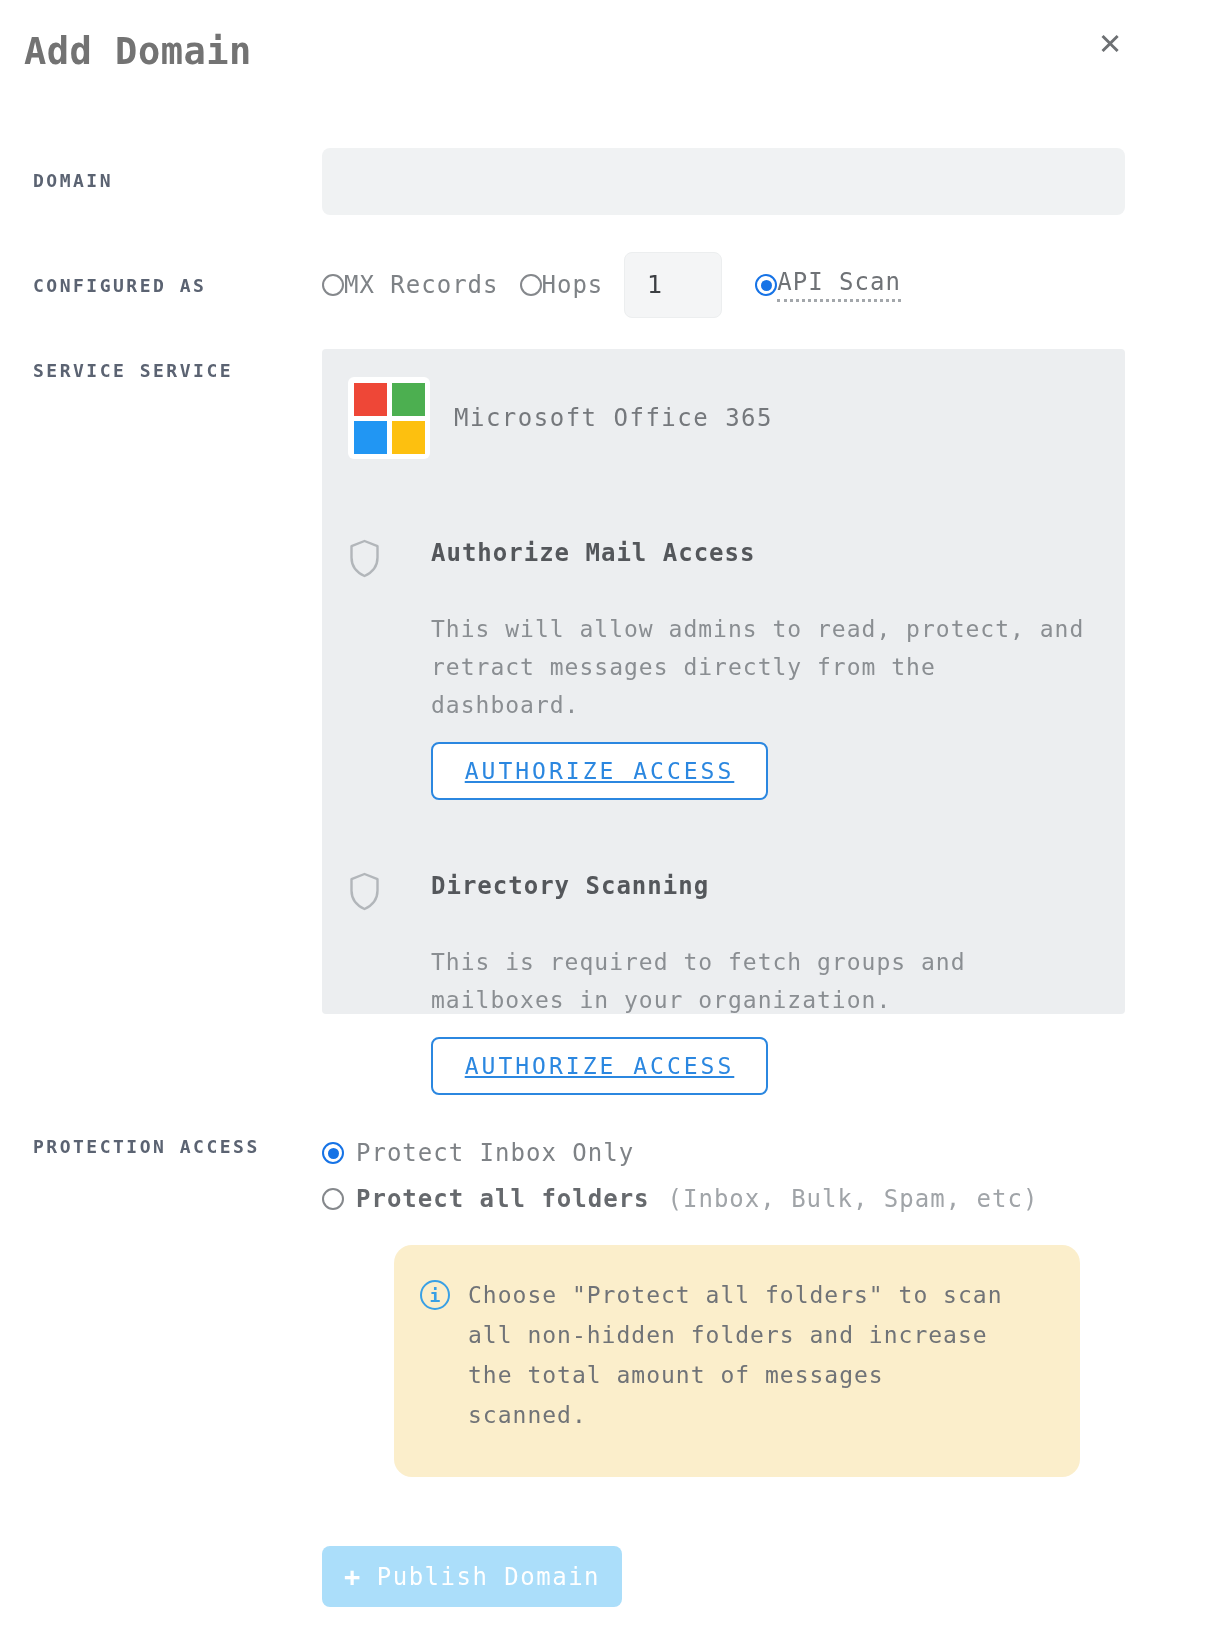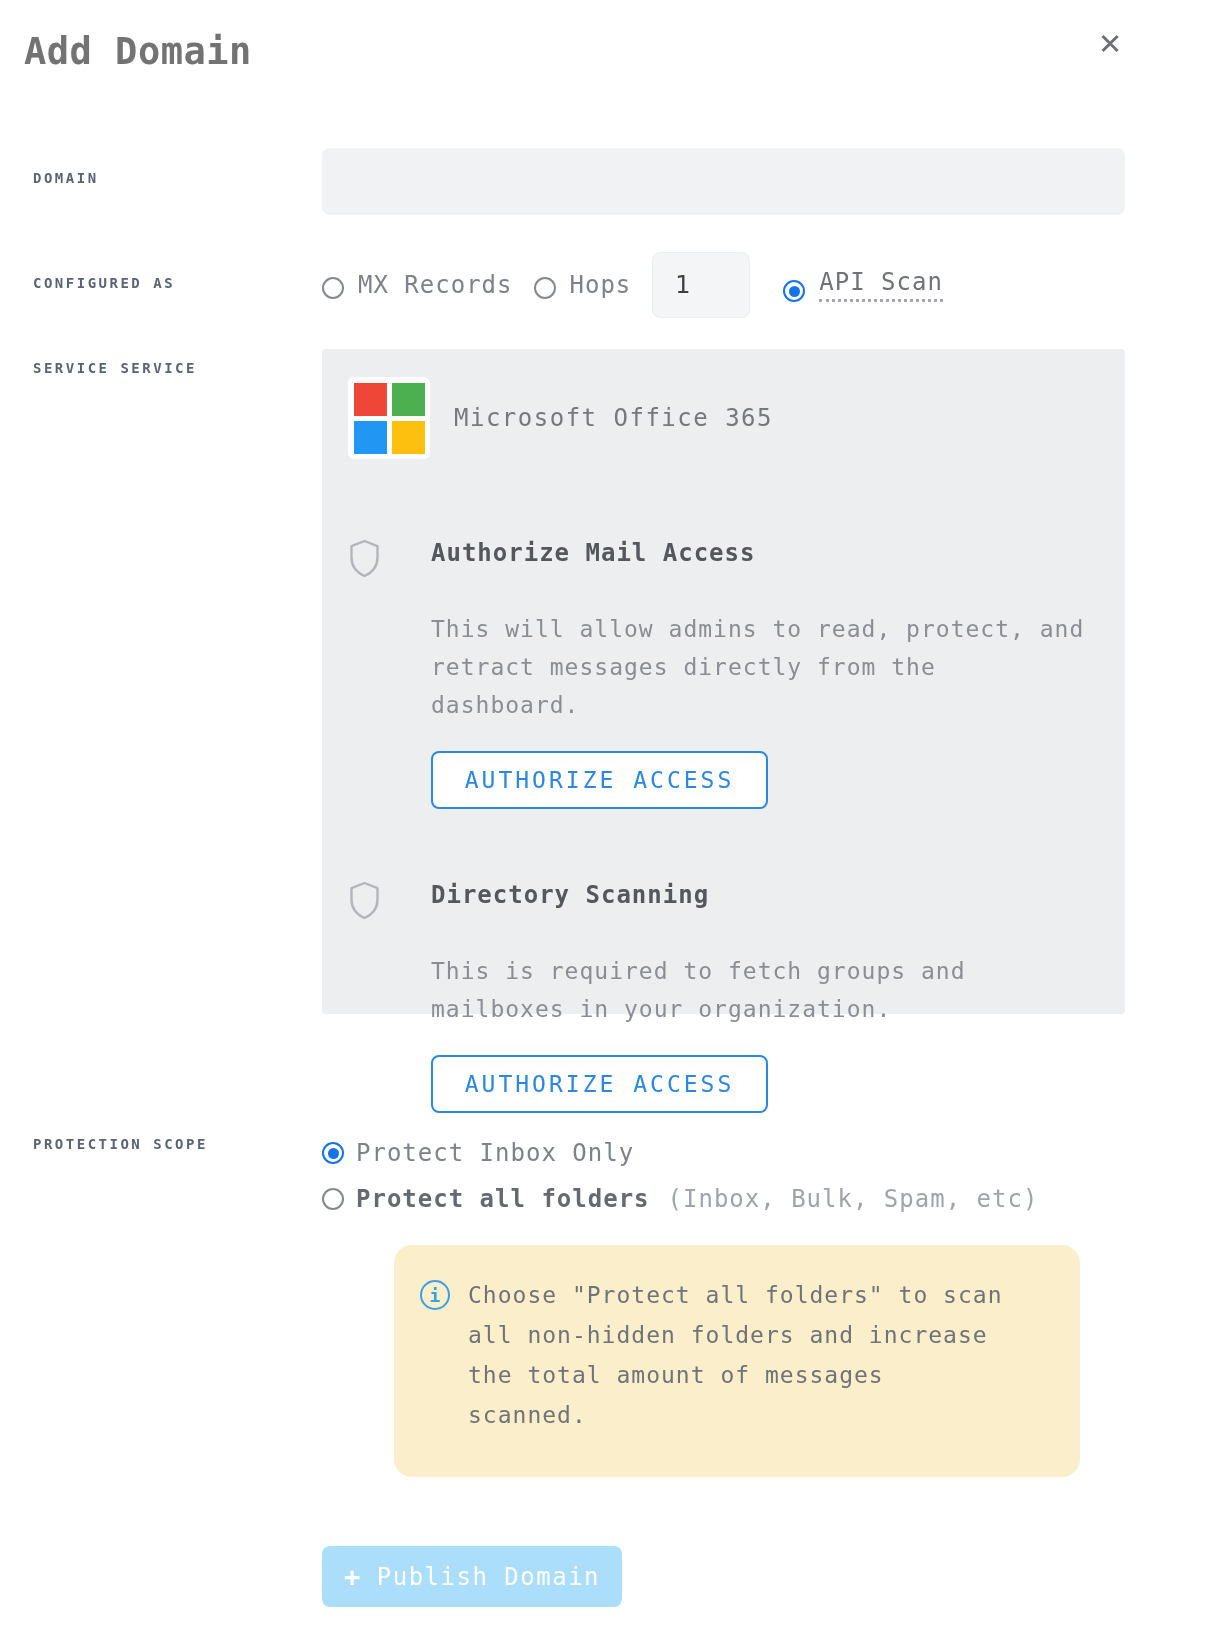--- a/index.html
+++ b/index.html
@@ -5,47 +5,47 @@
   * { margin:0; padding:0; box-sizing:border-box; }
   html,body { width:1214px; height:1636px; background:#ffffff; }
   body { font-family:"DejaVu Sans Mono","Liberation Mono",monospace; overflow:hidden; position:relative; }
 
   .dialog { position:absolute; inset:0; background:#fff; }
 
   .dlg-title { position:absolute; left:24px; top:30px; font-size:37px; font-weight:700; color:#737373; letter-spacing:0.5px; }
   .close-btn { position:absolute; left:1086px; top:18px; width:48px; height:48px; display:flex; align-items:center; justify-content:center; cursor:pointer; }
   .close-btn span { font-size:36px; color:#6d7073; line-height:1; }
 
-  .field-label { position:absolute; left:33px; font-size:14px; font-weight:700; color:#5b6372; letter-spacing:2.5px; }
+  .field-label { position:absolute; left:33px; font-size:18px; font-weight:700; color:#5b6372; letter-spacing:2.5px; }
 
   .domain-input { position:absolute; left:322px; top:148px; width:803px; height:67px; background:#f0f2f3; border:none; border-radius:8px; font-family:inherit; font-size:24px; color:#3c3f43; padding:0 22px; outline:none; }
 
   .conf-row { position:absolute; left:322px; top:252px; height:66px; display:flex; align-items:center; column-gap:21px; }
-  .radio-group { display:flex; align-items:flex-end; column-gap:14px; }
+  .radio-group { display:flex; align-items:center; }
   .radio { width:22px; height:22px; border-radius:50%; border:2px solid #85888c; background:#fff; flex:0 0 auto; display:flex; align-items:center; justify-content:center; cursor:pointer; }
   .radio.checked { border-color:#1673e6; }
   .radio.checked .dot { width:11px; height:11px; border-radius:50%; background:#1673e6; }
   .radio-label { font-size:24px; color:#7e8286; letter-spacing:1px; white-space:nowrap; }
   .hops-input { width:98px; height:66px; background:#f4f5f6; border:1px solid #eceeef; border-radius:8px; font-family:"DejaVu Sans","Liberation Sans",sans-serif; font-size:24px; color:#3c3f43; padding:0 22px; outline:none; }
   .api-label { color:#6f7276; border-bottom:3px dotted #a3a7ab; padding-bottom:3px; cursor:pointer; }
 
   .provider-panel { position:absolute; left:322px; top:349px; width:803px; height:665px; background:#eceef0; border-radius:4px; padding:28px 26px; }
   .provider-head { display:flex; align-items:center; column-gap:24px; }
   .ms-logo { width:82px; height:82px; background:#ffffff; border-radius:6px; display:grid; grid-template-columns:33px 33px; grid-template-rows:33px 33px; gap:5px; align-content:center; justify-content:center; }
   .ms-logo .t1 { background:#ee4737; } .ms-logo .t2 { background:#4caf50; }
   .ms-logo .t3 { background:#2196f3; } .ms-logo .t4 { background:#fdc00f; }
   .provider-name { font-size:24px; color:#75787c; letter-spacing:1.5px; }
 
   .auth-section { display:grid; grid-template-columns:59px 1fr;gap:24px; }
   .auth-section.first { margin-top:78px; }
   .auth-section.second { margin-top:70px; }
   .shield { margin-top:2px; }
   .auth-title { font-size:24px; font-weight:700; color:#54575b; letter-spacing:1px; line-height:32px; }
   .auth-desc { margin-top:41px; font-size:23px; color:#8a8e92; letter-spacing:1px; line-height:38px; max-width:692px; }
-  .auth-btn { margin-top:27px; width:337px; height:58px; background:#ffffff; border:2px solid #2b87e0; border-radius:8px; color:#2b87e0; font-family:inherit; font-size:23px; letter-spacing:3px; cursor:pointer; display:flex; align-items:center; justify-content:center; }
+  .auth-btn { margin-top:18px; width:337px; height:58px; background:#ffffff; border:2px solid #2b87e0; border-radius:8px; color:#2b87e0; font-family:inherit; font-size:23px; letter-spacing:3px; cursor:pointer; display:flex; align-items:center; justify-content:center;text-decoration:underline; }
 
   .scope-row { position:absolute; left:322px; display:flex; align-items:center; column-gap:12px; }
   .scope-row.first { top:1139px; }
   .scope-row.second { top:1185px; }
   .scope-label { font-size:24px; color:#7e8286; letter-spacing:1px; white-space:nowrap; }
   .scope-label.strong { font-weight:700; color:#66696d; }
   .scope-hint { font-size:24px; color:#a0a4a8; letter-spacing:1px; margin-left:6px; white-space:nowrap; }
 
   .info-note { position:absolute; left:394px; top:1245px; width:686px; min-height:232px; background:#fbeecb; border-radius:18px; padding:30px 28px 30px 26px; display:grid; grid-template-columns:48px 1fr; }
   .info-icon { width:30px; height:30px; border:2px solid #39a0e5; border-radius:50%; color:#39a0e5; font-size:18px; font-weight:700; display:flex; align-items:center; justify-content:center; margin-top:5px; }
@@ -121,21 +121,21 @@
       </div>
       <div>
         <div class="auth-title">Directory Scanning</div>
         <div class="auth-desc">This is required to fetch groups and mailboxes in your organization.</div>
         <button class="auth-btn">AUTHORIZE ACCESS</button>
       </div>
     </div>
 
   </div>
 
-  <div class="field-label" style="top:1136px;">PROTECTION SCOPE</div>
+  <div class="field-label" style="top:1136px;">PROTECTION ACCESS</div>
 
   <div class="scope-row first">
     <div class="radio checked">
         <div class="dot"></div>
       </div>
     <span class="scope-label">Protect Inbox Only</span>
   </div>
 
   <div class="scope-row second">
     <div class="radio"></div>

